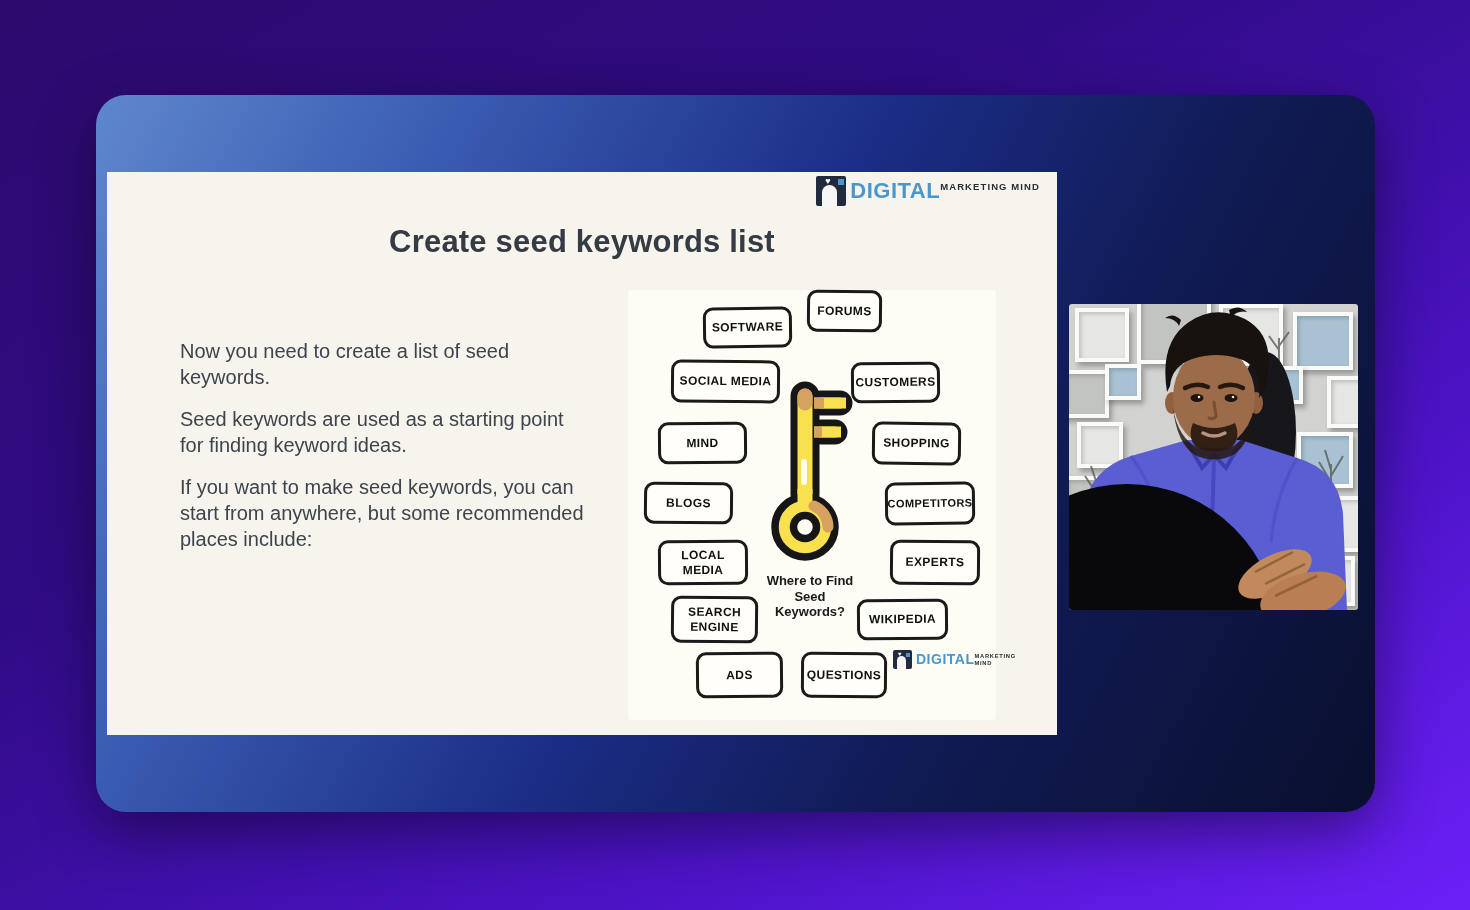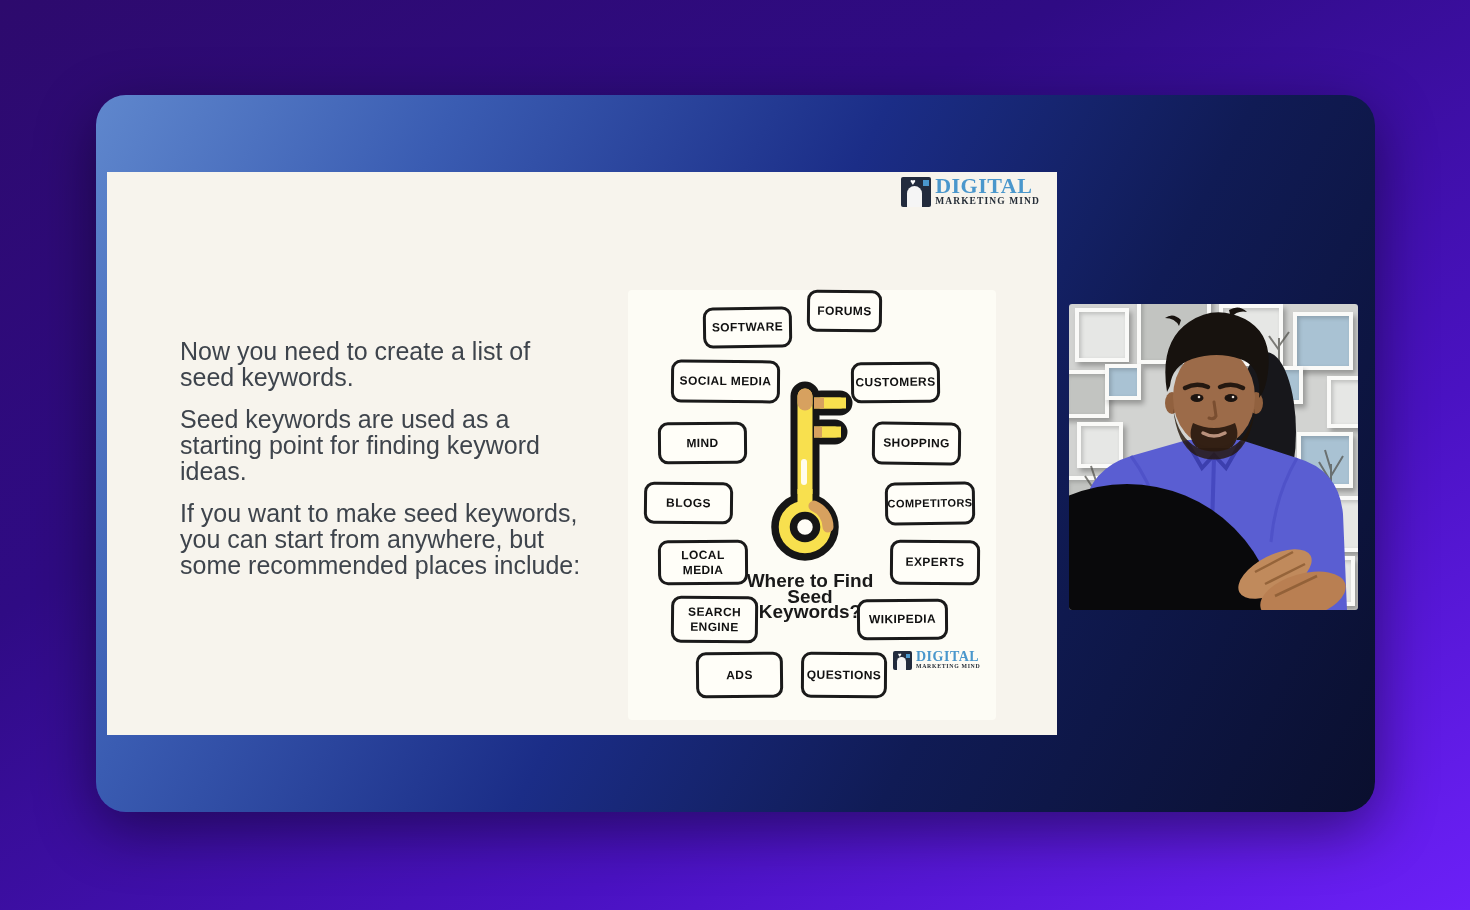--- a/index.html
+++ b/index.html
@@ -25,41 +25,41 @@
   }
   .slide-title {
     position:absolute; left:0; top:52px; width:100%;
     text-align:center; font-size:31px; font-weight:bold; color:#353b42;
     letter-spacing:.2px;
   }
   .slide-paragraphs {
     position:absolute; left:73px; top:166px; width:405px;
   }
   .slide-paragraphs p {
-    font-size:25px; line-height:26px; color:#3e444c; margin-bottom:16px;
+    font-size:20px; line-height:26px; color:#3e444c; margin-bottom:16px;
   }
 
   
   .brand { position:absolute; display:flex; align-items:center; }
   .brand-header { right:17px; top:4px; }
   .brand-icon {
     width:30px; height:30px; background:#222b3d; border-radius:2px;
     position:relative; overflow:hidden; flex:0 0 auto;
   }
   .brand-icon .head {
     position:absolute; left:6px; top:9px; width:15px; height:21px;
     background:#f5f5f5; border-radius:8px 8px 0 0;
   }
   .brand-icon .heart {
     position:absolute; left:9px; top:1px; font-size:9px; color:#ffffff; line-height:9px;
   }
   .brand-icon .chip {
     position:absolute; right:2px; top:3px; width:6px; height:6px; background:#4a97cc;
   }
-  .brand-text { margin-left:4px; display:flex; flex-direction:column;font-family:Liberation Serif, serif; }
+  .brand-text { margin-left:4px; display:flex; flex-direction:row; }
   .brand-name {
     font-size:22px; font-weight:bold; color:#4a97cc; line-height:20px; letter-spacing:.5px;
   }
   .brand-tagline {
     font-size:9.5px; font-weight:bold; color:#262e38; letter-spacing:1.1px; line-height:11px;
   }
   .brand-small { left:265px; top:360px; transform:scale(1); }
   .brand-small .brand-icon { width:19px; height:19px; }
   .brand-small .brand-icon .head { left:4px; top:6px; width:9px; height:13px; }
   .brand-small .brand-icon .heart { left:5px; top:0; font-size:6px; }
@@ -73,21 +73,21 @@
     background:#fdfcf5; border-radius:4px;
   }
   .src-box {
     position:absolute; background:#fffef8; border:3px solid #1a1a1a; border-radius:10px;
     display:flex; align-items:center; justify-content:center; text-align:center;
     font-weight:bold; font-size:12px; letter-spacing:.4px; color:#111;
     line-height:1.2; padding:2px 4px;
   }
   .center-label {
     position:absolute; left:118px; top:283px; width:128px; text-align:center;
-    font-weight:800; font-size:19px; line-height:15.5px; color:#191919;
+    font-weight:800; font-size:13px; line-height:15.5px; color:#191919;
   }
   .key-svg { position:absolute; left:140px; top:91px; }
 
   
   .webcam {
     position:absolute; left:973px; top:209px; width:289px; height:306px;
     background:#d2d3d1; overflow:hidden; border-radius:3px;
   }
   .wp-square {
     position:absolute; background:#e6e7e5;
@@ -110,20 +110,21 @@
         <span class="heart">♥</span>
         <span class="head"></span>
         <span class="chip"></span>
       </div>
       <div class="brand-text">
         <span class="brand-name">DIGITAL</span>
         <span class="brand-tagline">MARKETING MIND</span>
       </div>
     </div>
 
+    <div class="slide-title">Create seed keywords list</div>
 
     <div class="slide-paragraphs">
       <p>Now you need to create a list of seed keywords.</p>
       <p>Seed keywords are used as a starting point for finding keyword ideas.</p>
       <p>If you want to make seed keywords, you can start from anywhere, but some recommended places include:</p>
     </div>
 
     <div class="diagram">
 
       <div class="src-box" style="left:75px;top:17px;width:89px;height:41px;transform:rotate(-0.8deg)">

